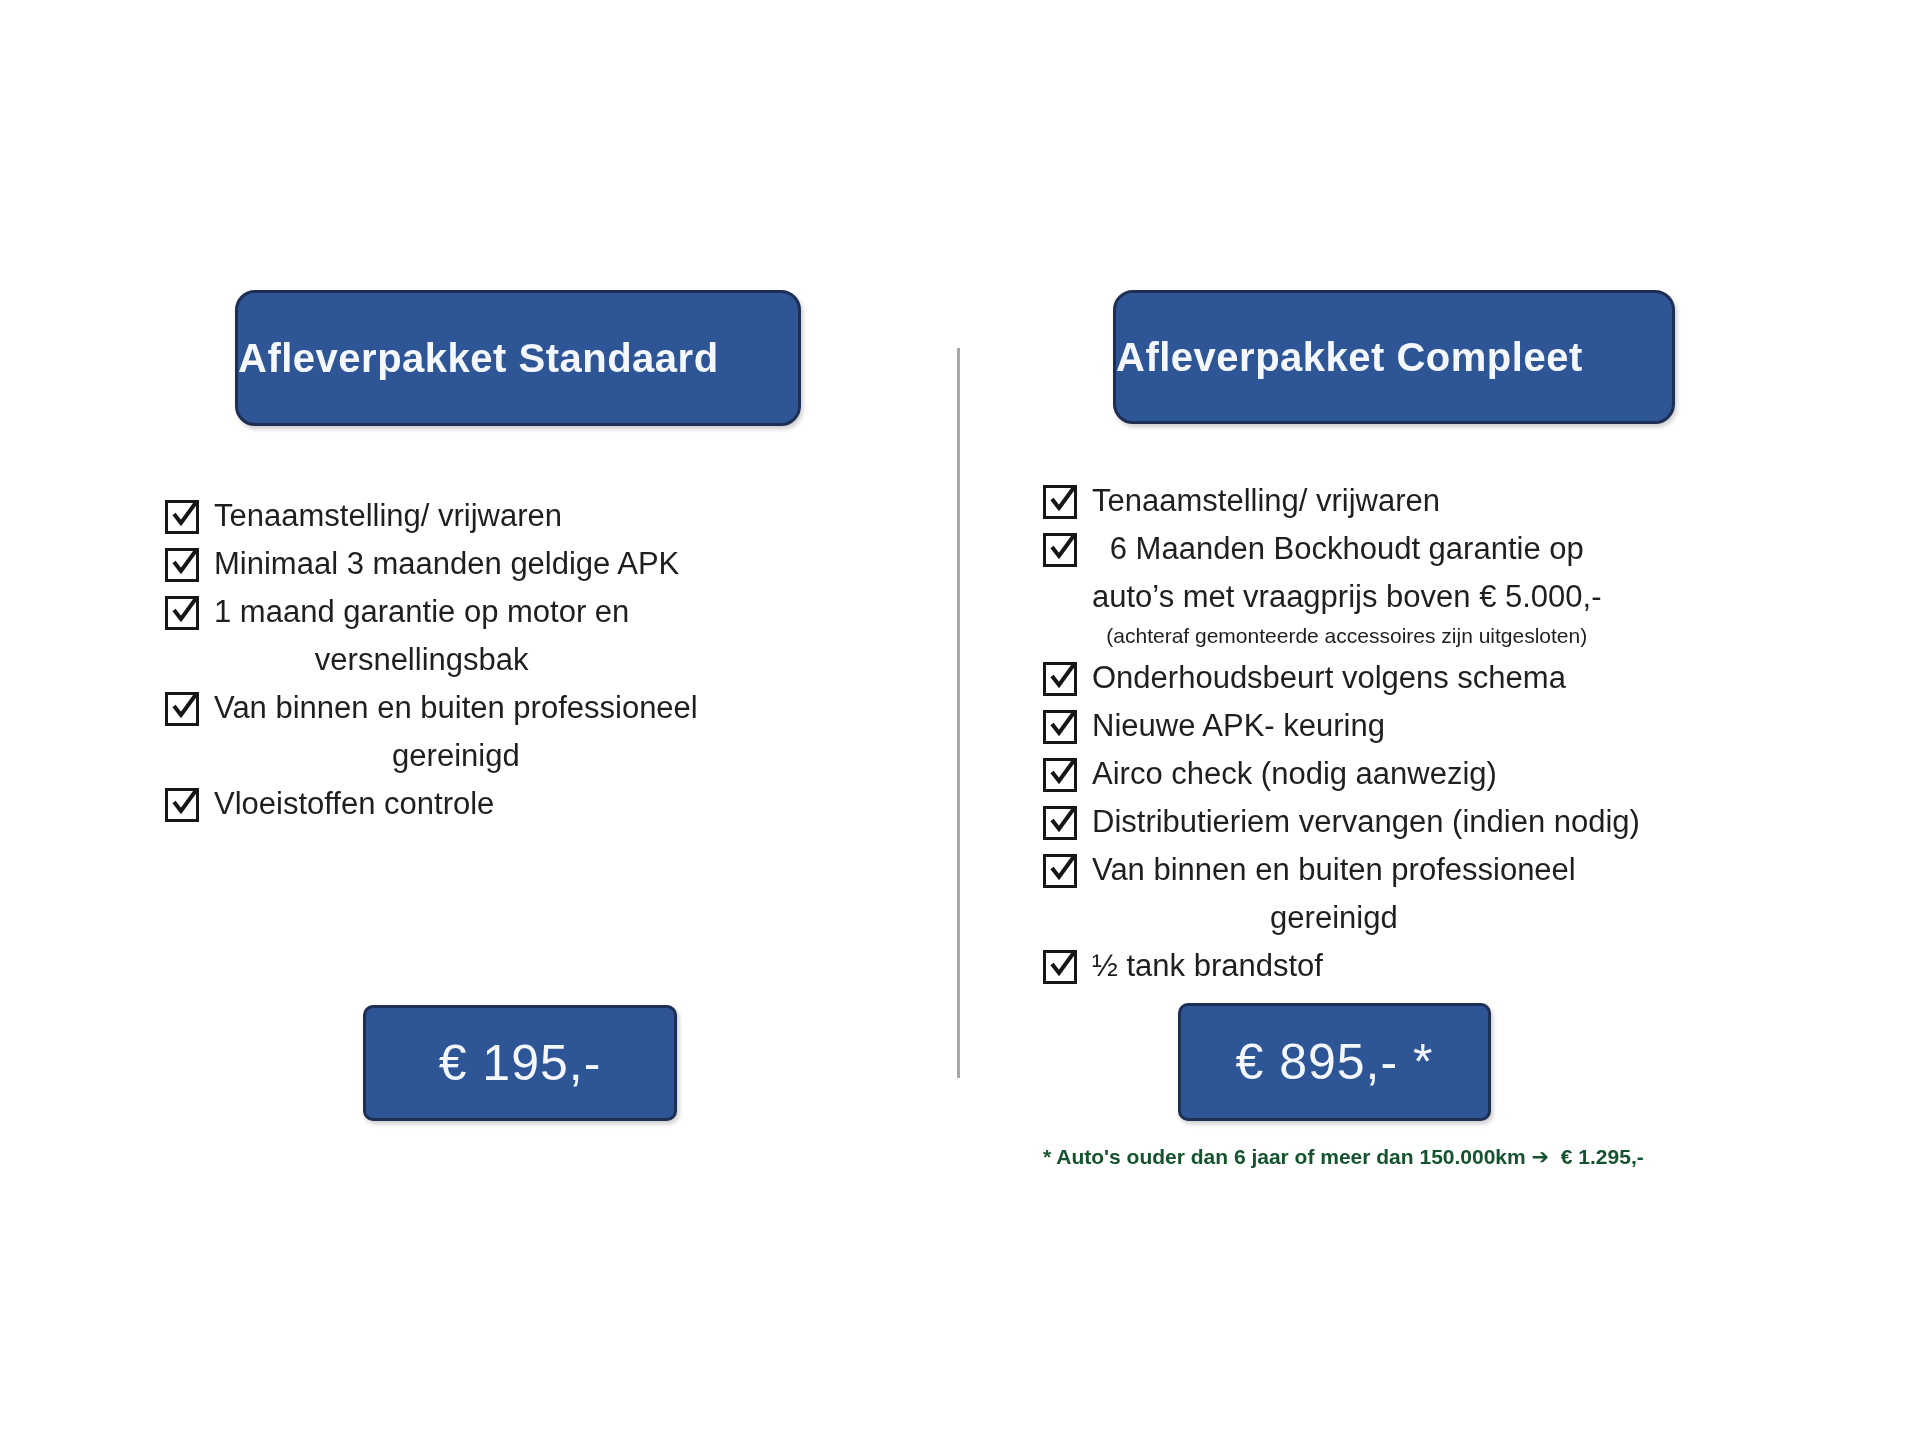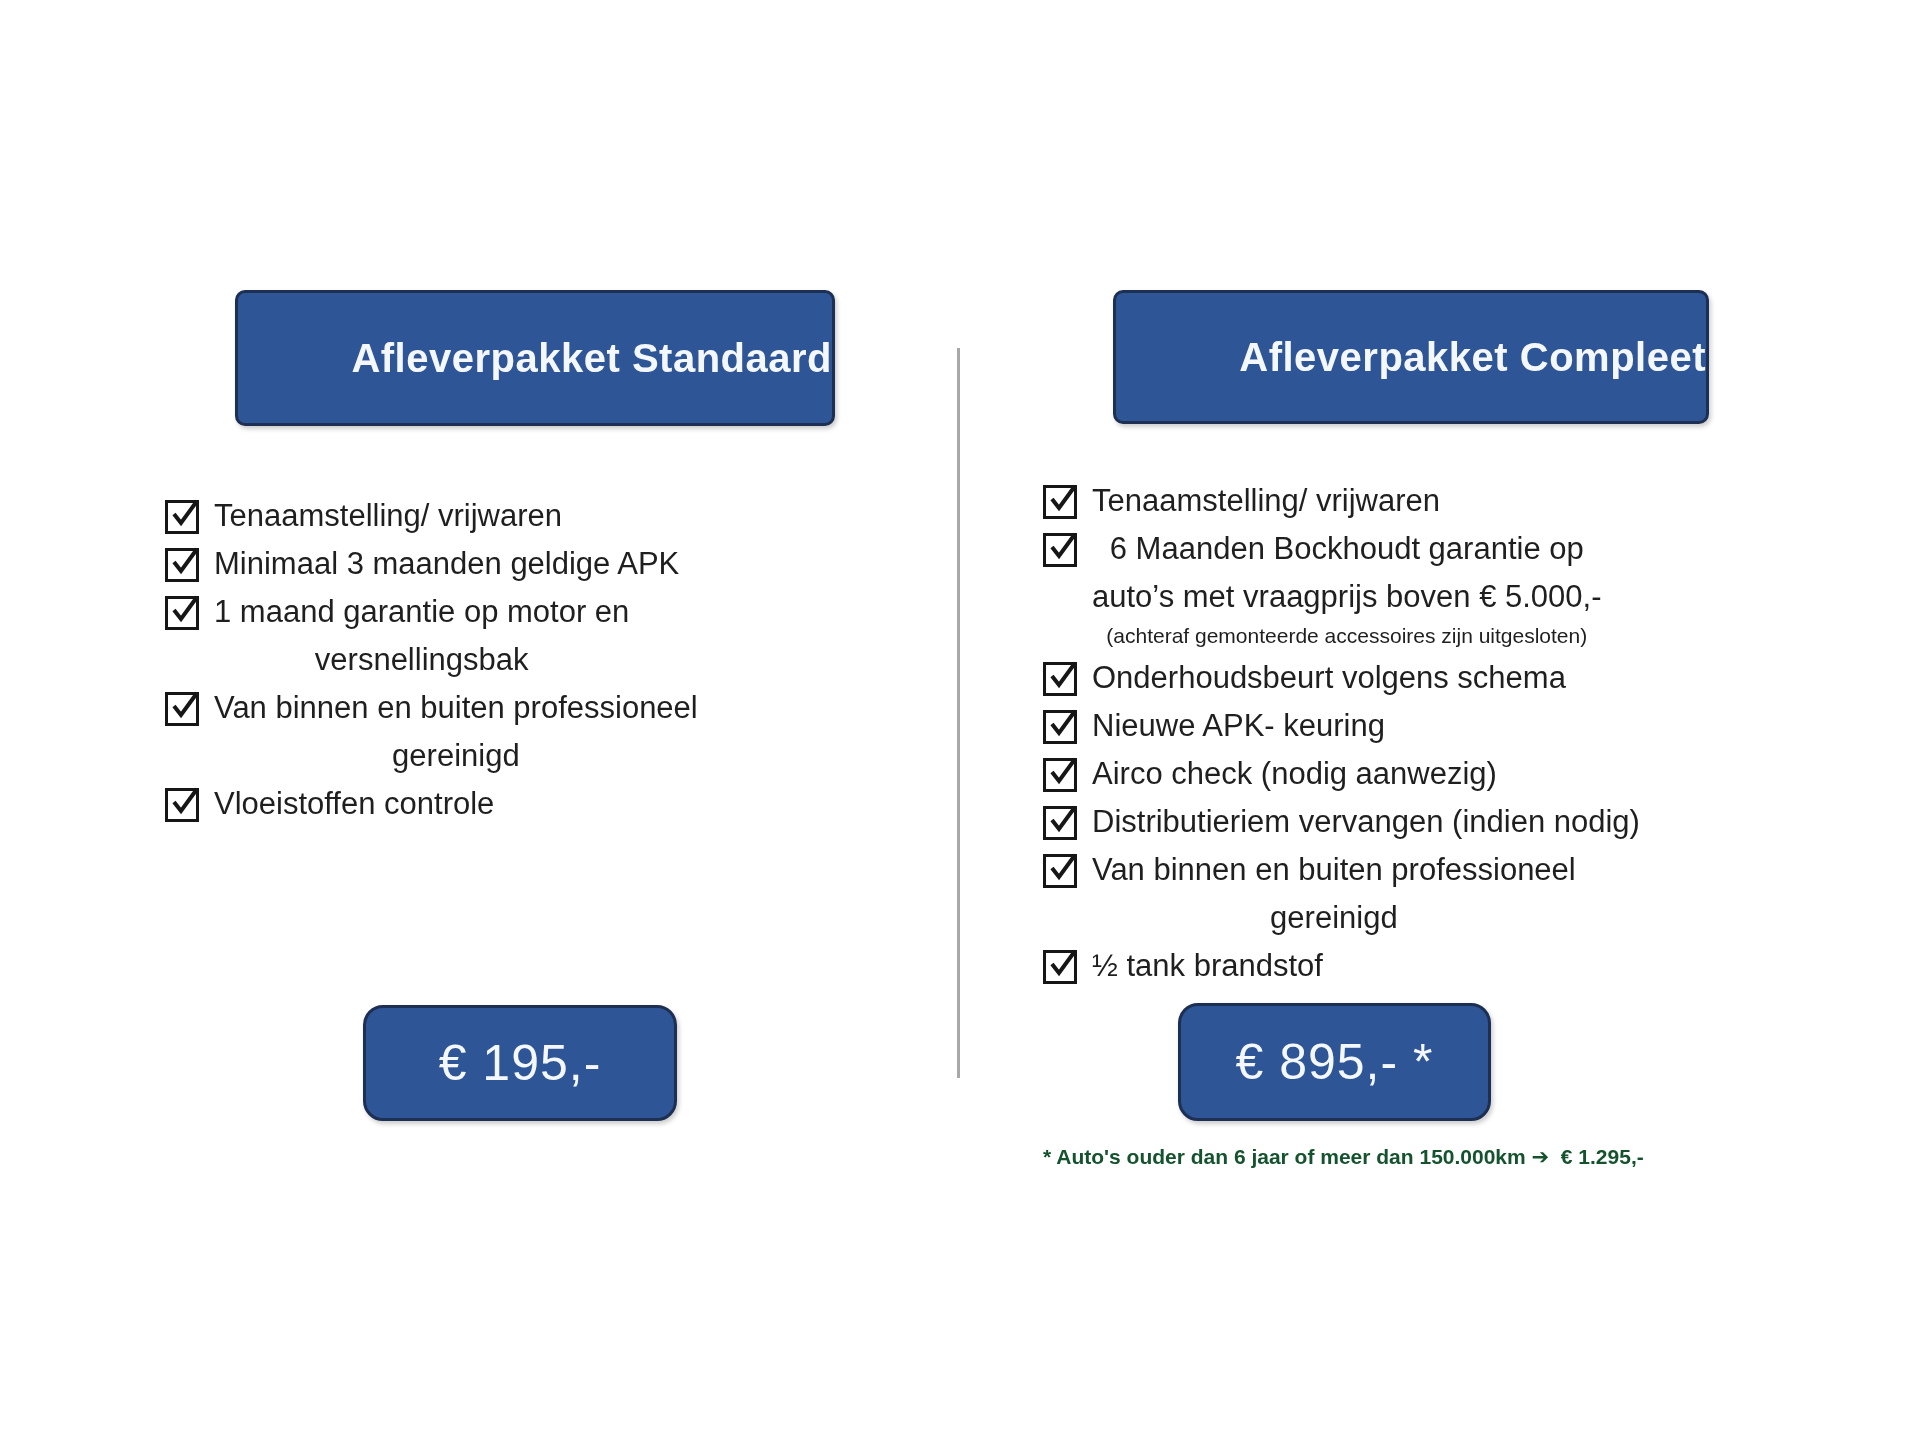--- a/index.html
+++ b/index.html
@@ -12,30 +12,29 @@
     font-family: "Liberation Sans", "DejaVu Sans", sans-serif;
     color: var(--body_text, #1f1f1f);
     overflow: hidden;
   }
 
   
   .header-box {
     position: absolute;
     display: flex;
     align-items: center;
-    justify-content: flex-end;
+    justify-content: flex-start;
     background: var(--accent_blue, #2e5596);
     border: 3px solid var(--box_border, #1e2f54);
-    border-radius: 10px;
+    border-radius: 20px;
     color: var(--title_text, #f4f8fc);
     font-weight: bold;
     font-size: 40px;
     letter-spacing: 0.5px;
     box-shadow: 2px 3px 4px rgba(60,60,60,0.25);
-    padding-left: 34px;
   }
   #left-header  { left: 235px;  top: 290px; width: 560px; height: 130px; }
   #right-header { left: 1113px; top: 290px; width: 556px; height: 128px; }
 
   
   .checklist {
     position: absolute;
     list-style: none;
     margin: 0;
     padding: 0;
@@ -69,21 +68,21 @@
   }
 
   
   .price-box {
     position: absolute;
     display: flex;
     align-items: center;
     justify-content: center;
     background: var(--accent_blue, #2e5596);
     border: 3.5px solid var(--box_border, #1e2f54);
-    border-radius: 20px;
+    border-radius: 10px;
     color: var(--title_text, #f0f5fb);
     font-size: 50px;
     letter-spacing: 1px;
     box-shadow: 2px 3px 4px rgba(60,60,60,0.25);
   }
   #left-price  { left: 363px;  top: 1005px; width: 308px; height: 110px; }
   #right-price { left: 1178px; top: 1003px; width: 307px; height: 112px; }
 
   
   .divider {

